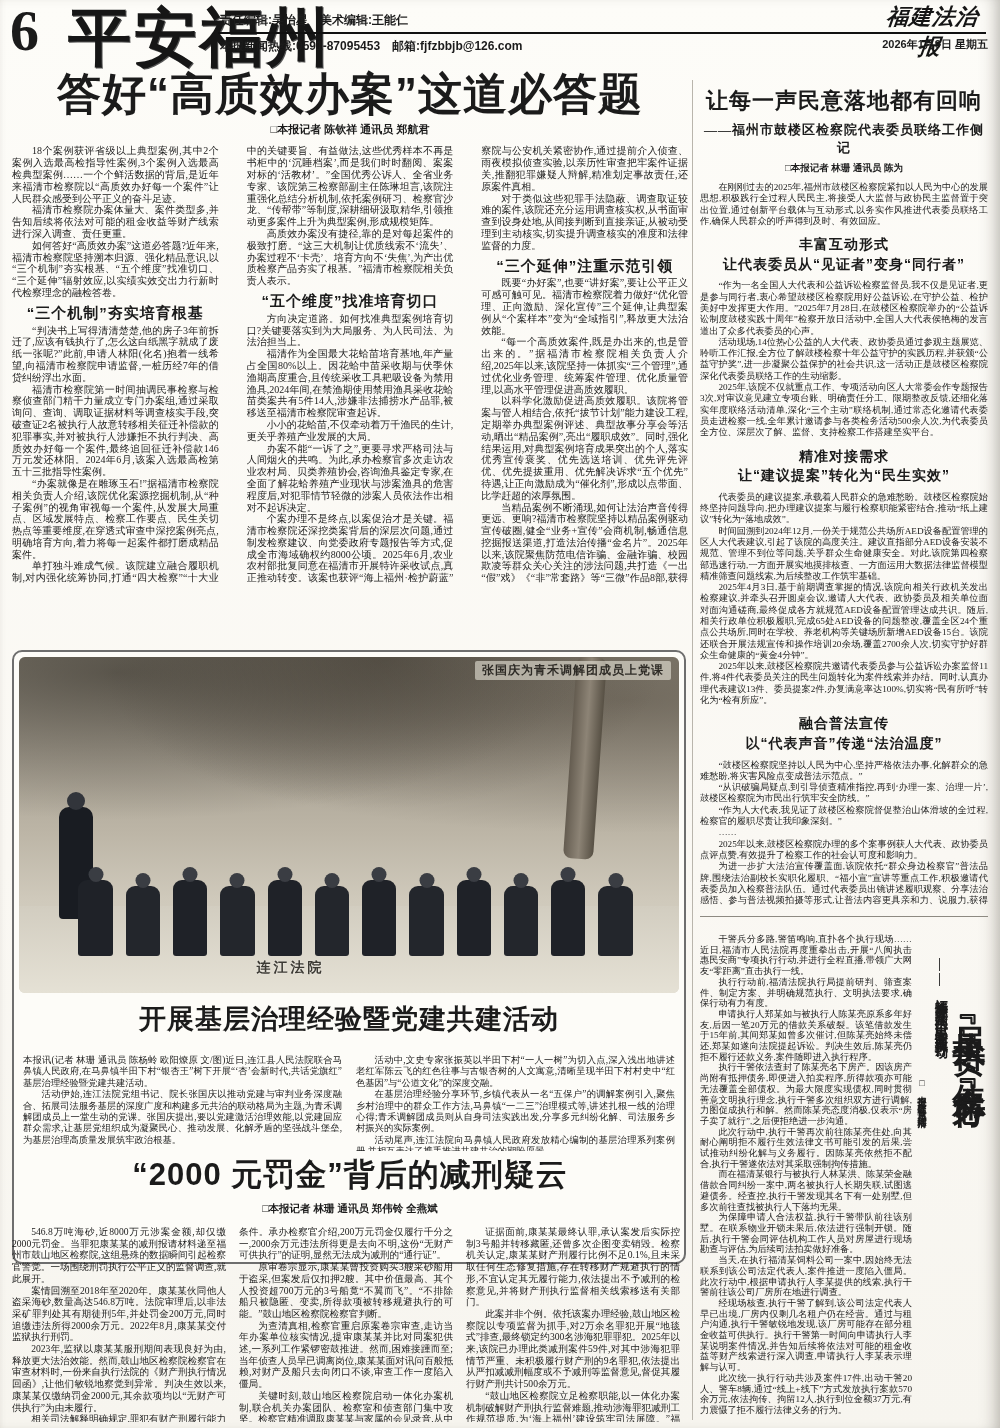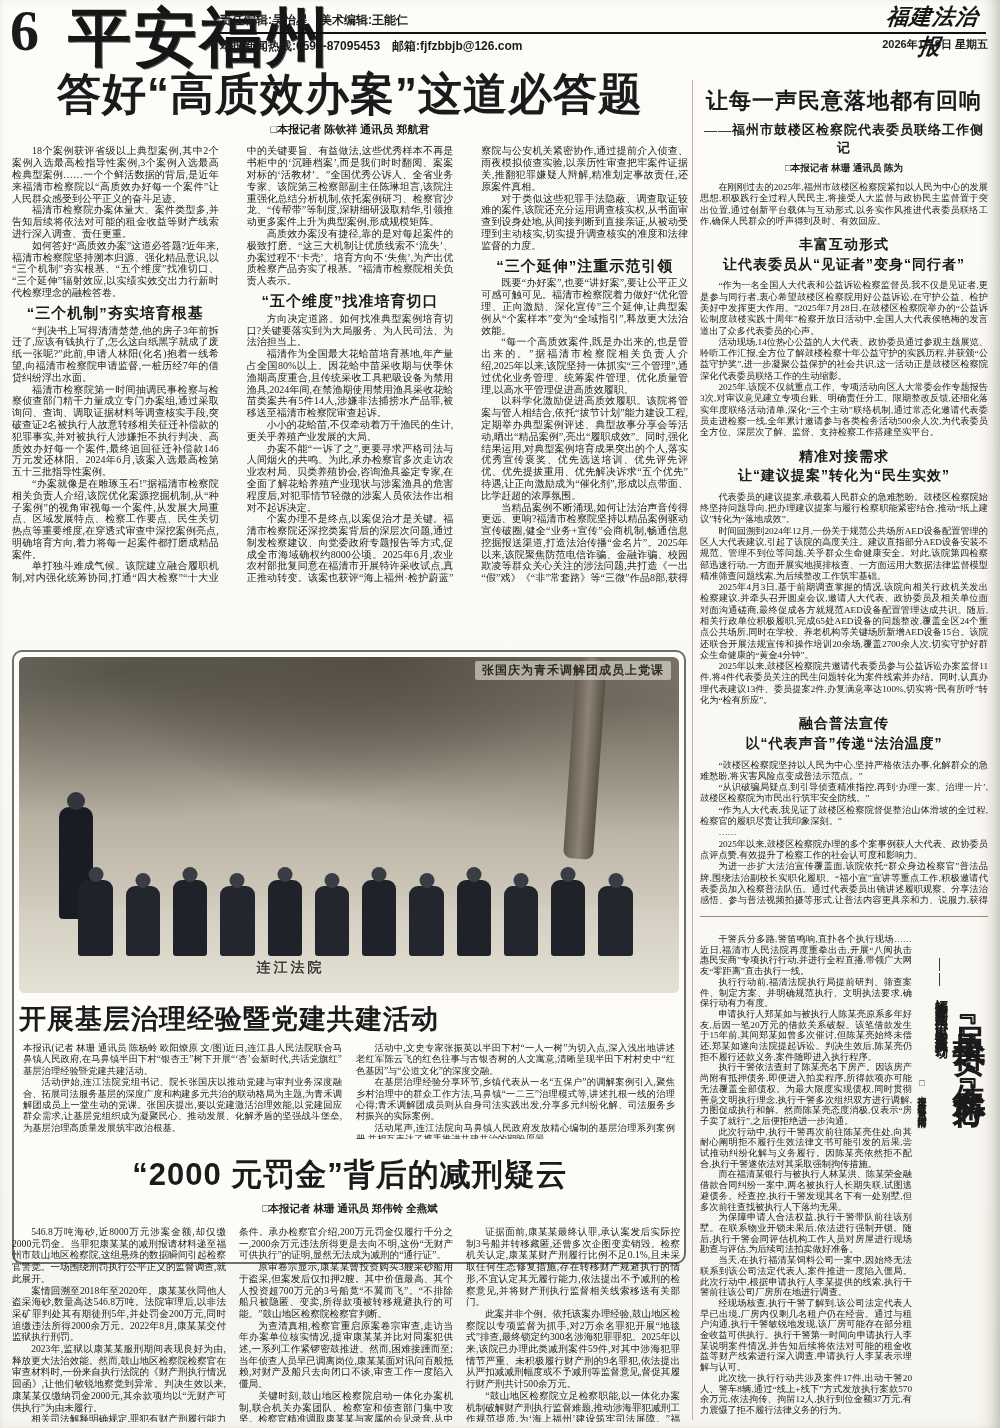--- a/index.html
+++ b/index.html
@@ -42,21 +42,21 @@
     background:linear-gradient(90deg,#645c50,#8d8476,#575044);}
   .photo .ground{position:absolute;left:0;right:0;bottom:0;height:26%;background:linear-gradient(180deg,#d2cdc0,#e5e1d5);}
   .people{position:absolute;left:9%;right:7%;bottom:11%;display:flex;gap:13px;align-items:flex-end;}
   .people i{flex:1;height:70px;background:#23262c;border-radius:9px 9px 3px 3px;position:relative;}
   .people i:nth-child(odd){height:76px;background:#1f2228;}
   .people i::before{content:"";position:absolute;top:-13px;left:50%;transform:translateX(-50%);width:15px;height:15px;border-radius:50%;background:#3a3d43;}
   .speaker{position:absolute;left:6%;bottom:22%;width:34px;height:112px;background:#191c22;border-radius:10px 10px 4px 4px;}
   .speaker::before{content:"";position:absolute;top:-15px;left:50%;transform:translateX(-50%);width:18px;height:18px;border-radius:50%;background:#32353b;}
   .photo-cap{position:absolute;top:4px;right:8px;font-size:12px;letter-spacing:1px;color:#2e2b26;background:rgba(232,228,216,.6);padding:1px 7px;border-radius:2px;font-weight:700;}
   .photo-sign{position:absolute;bottom:16px;left:36%;font-size:14px;font-weight:700;color:#3c3a34;letter-spacing:3px;text-shadow:0 0 2px rgba(255,255,255,.6);}
-  .photo-hl{font-family:"Liberation Sans",sans-serif;font-weight:900;font-size:27px;margin:8px 0 6px;letter-spacing:1px;}
+  .photo-hl{font-family:"Liberation Sans",sans-serif;font-weight:900;font-size:27px;text-align:center;margin:8px 0 18px;letter-spacing:1px;}
   .photo-cols{display:flex;gap:14px;height:96px;overflow:hidden;padding:0 4px;}
   .photo-cols .ncol{width:322px;font-size:9.3px;line-height:11.4px;overflow:hidden;}
   .photo-cols .para:first-child{ }
   
   .fine{position:absolute;left:12px;top:1150px;width:676px;}
   .fine-hl{font-family:"Liberation Sans",sans-serif;font-weight:900;font-size:31px;text-align:center;margin:4px 0 6px;letter-spacing:1px;}
   .fine-by{text-align:center;font-size:10.5px;font-weight:700;font-family:"Liberation Sans",sans-serif;margin-bottom:10px;}
   .fine-cols{display:flex;gap:13px;height:196px;overflow:hidden;}
   .fine-cols .ncol{width:214px;font-size:9.6px;line-height:11.7px;overflow:hidden;}
   

